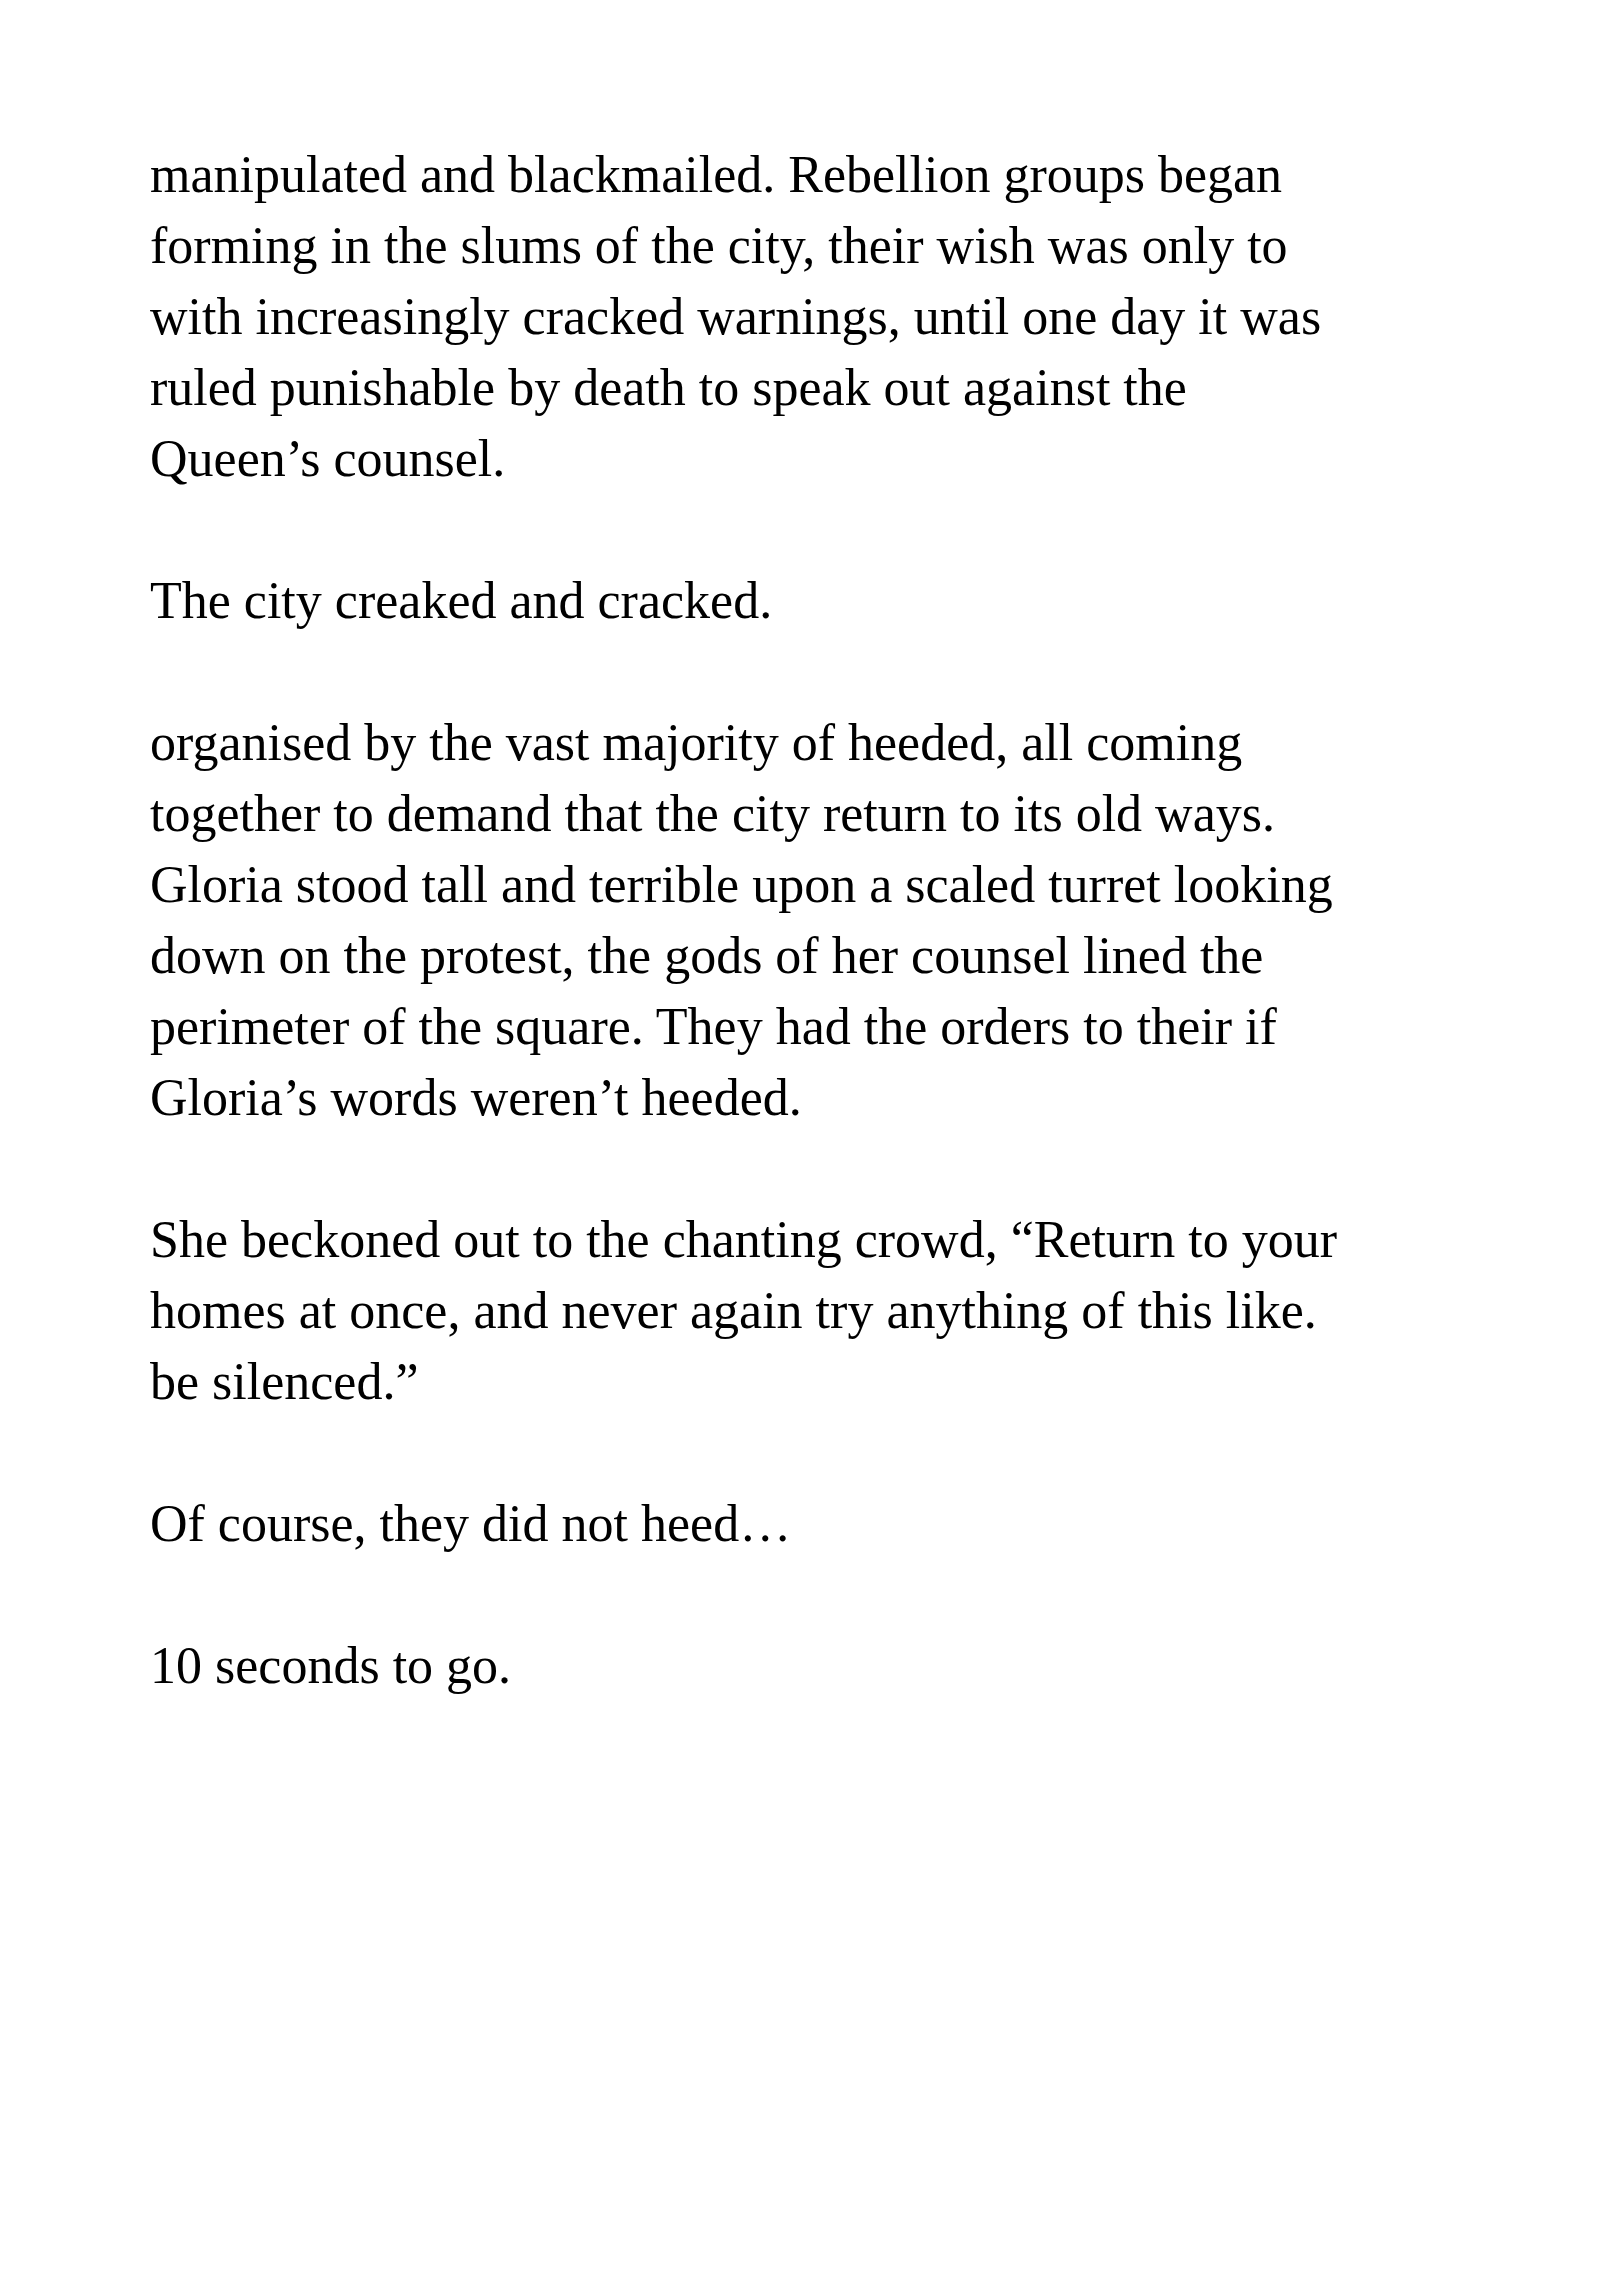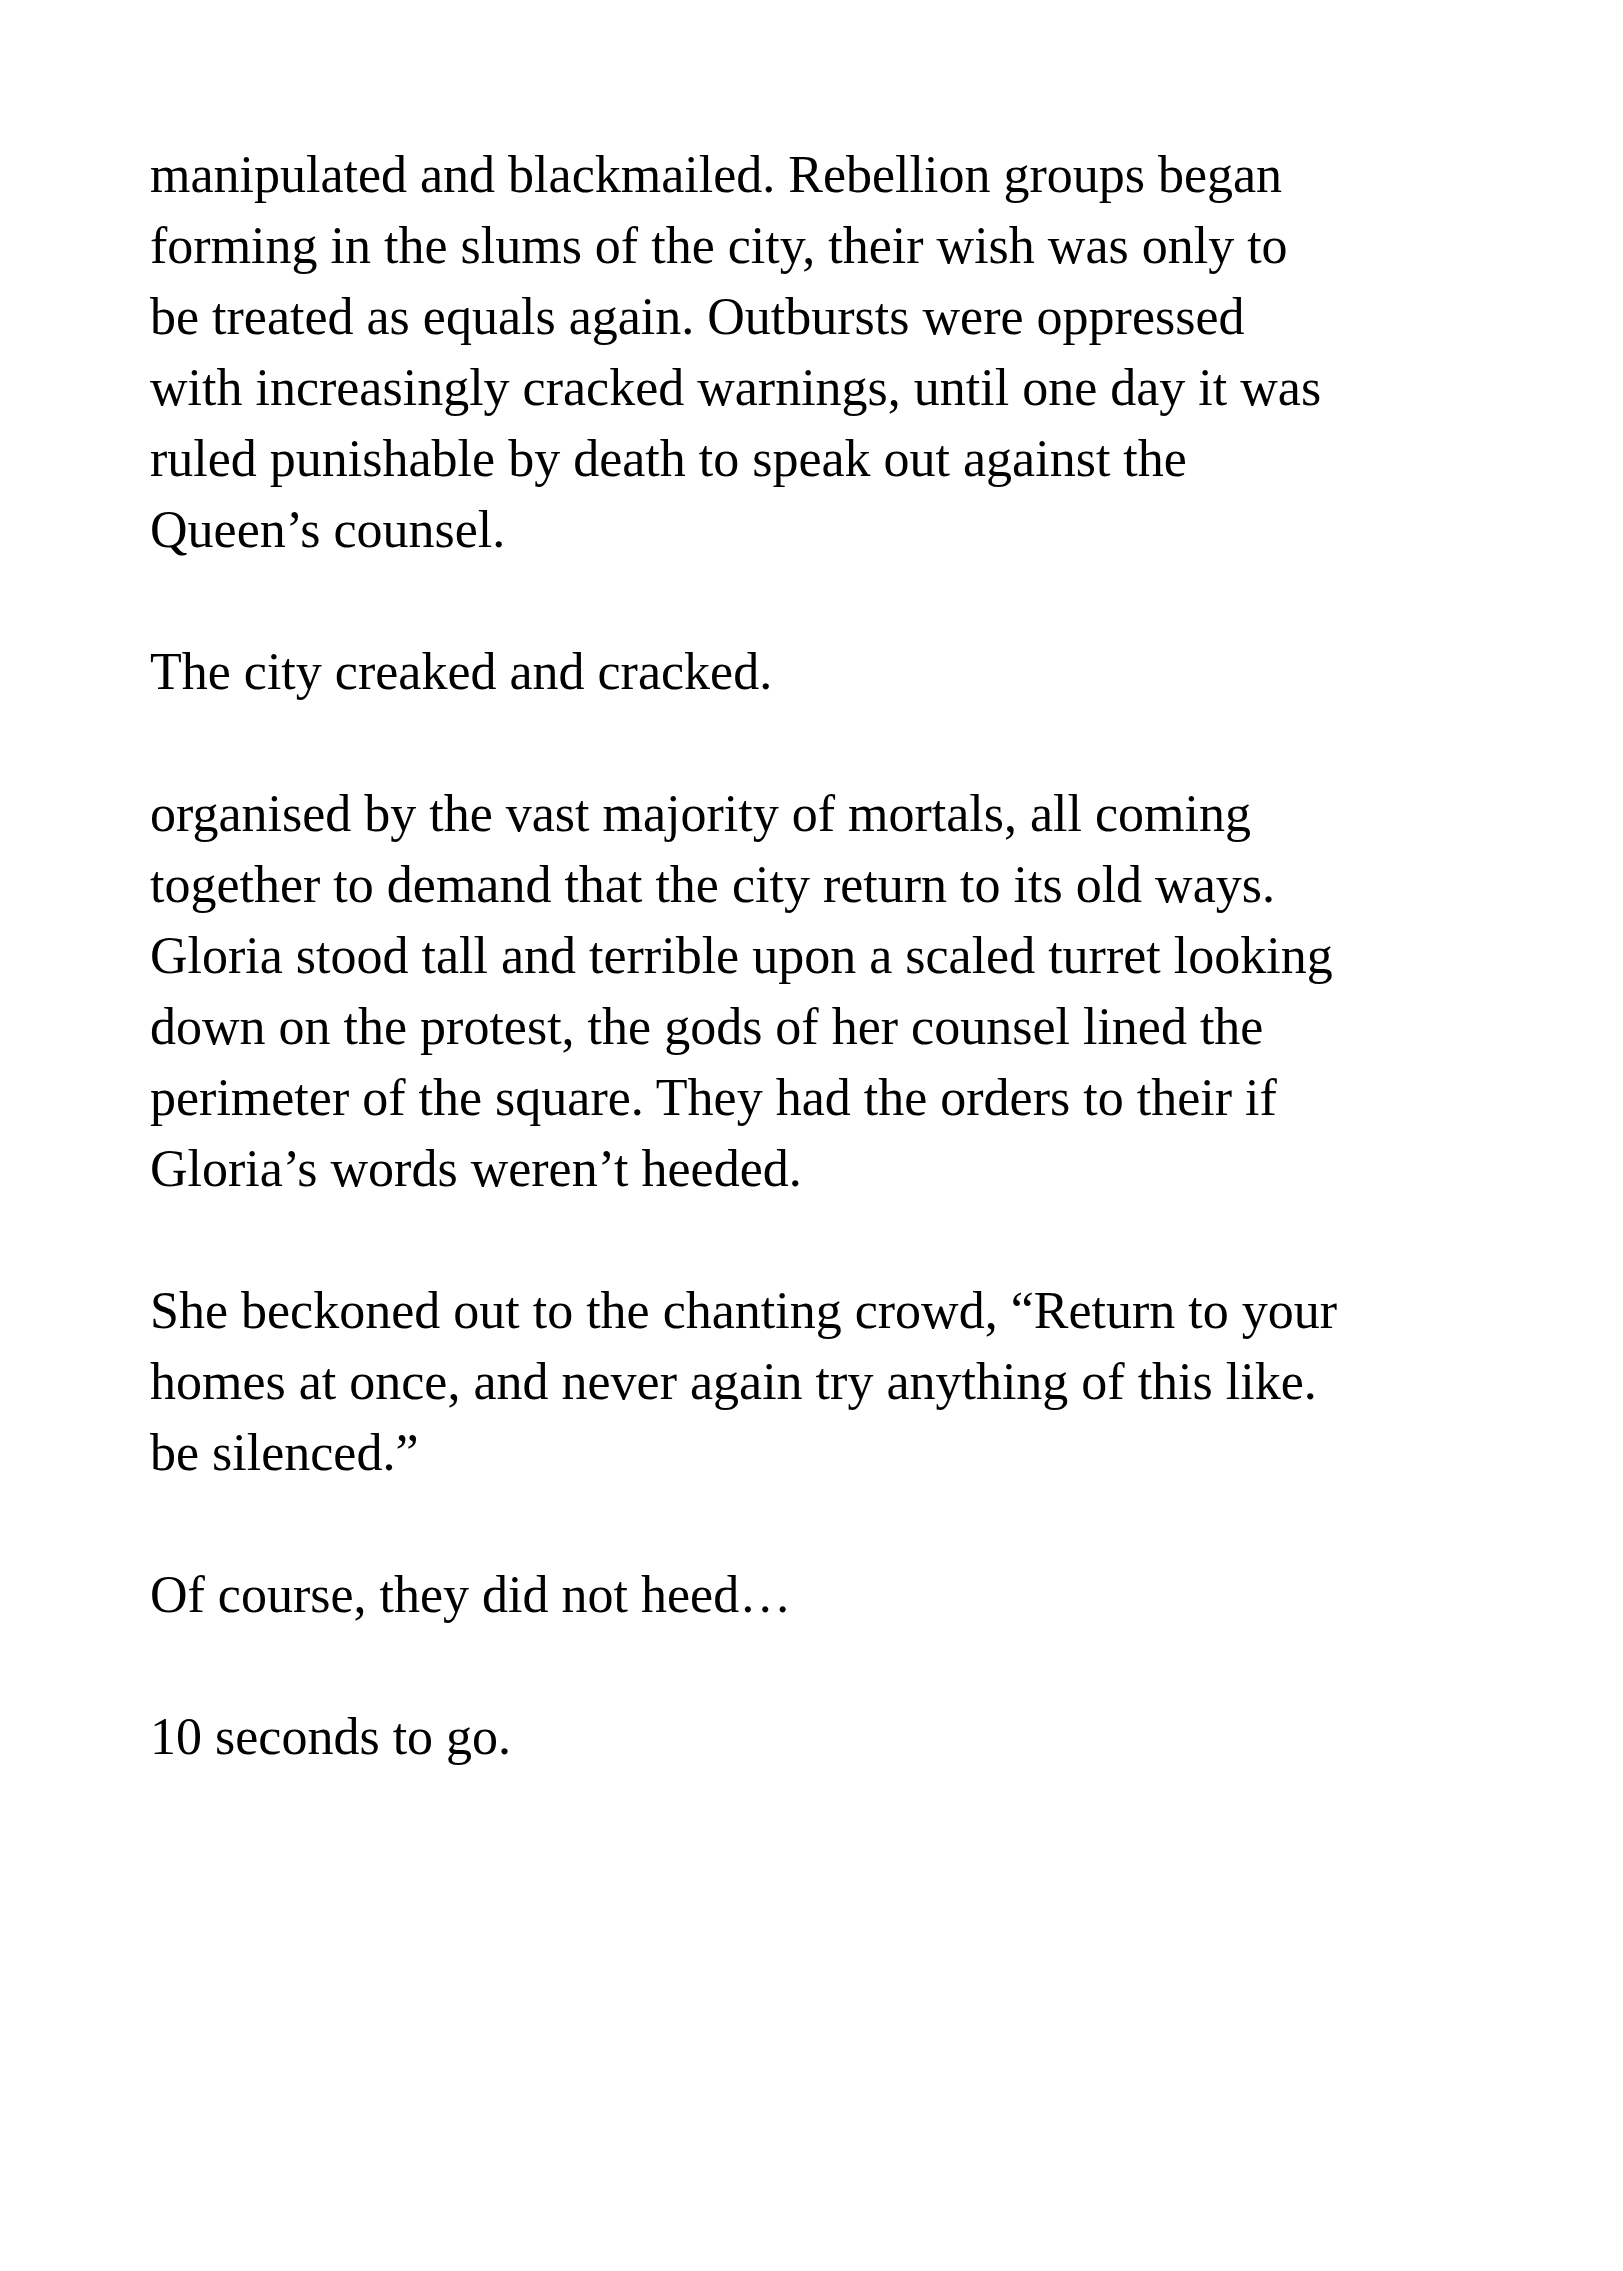--- a/index.html
+++ b/index.html
@@ -47,32 +47,31 @@
   </style>
 </head>
 <body>
 
 <div class="page">
   <div class="text-body">
 
     <p class="para">
       <span class="line">manipulated and blackmailed. Rebellion groups began</span>
       <span class="line">forming in the slums of the city, their wish was only to</span>
-      <span class="line">be treated as equals again. Outbursts were oppressed</span>
       <span class="line">with increasingly cracked warnings, until one day it was</span>
       <span class="line">ruled punishable by death to speak out against the</span>
       <span class="line">Queen’s counsel.</span>
     </p>
 
     <p class="para">
       <span class="line">The city creaked and cracked.</span>
     </p>
 
     <p class="para">
-      <span class="line">organised by the vast majority of mortals, all coming</span>
+      <span class="line">organised by the vast majority of heeded, all coming</span>
       <span class="line">together to demand that the city return to its old ways.</span>
       <span class="line">Gloria stood tall and terrible upon a scaled turret looking</span>
       <span class="line">down on the protest, the gods of her counsel lined the</span>
       <span class="line">perimeter of the square. They had the orders to their if</span>
       <span class="line">Gloria’s words weren’t heeded.</span>
     </p>
 
     <p class="para">
       <span class="line">She beckoned out to the chanting crowd, “Return to your</span>
       <span class="line">homes at once, and never again try anything of this like.</span>

